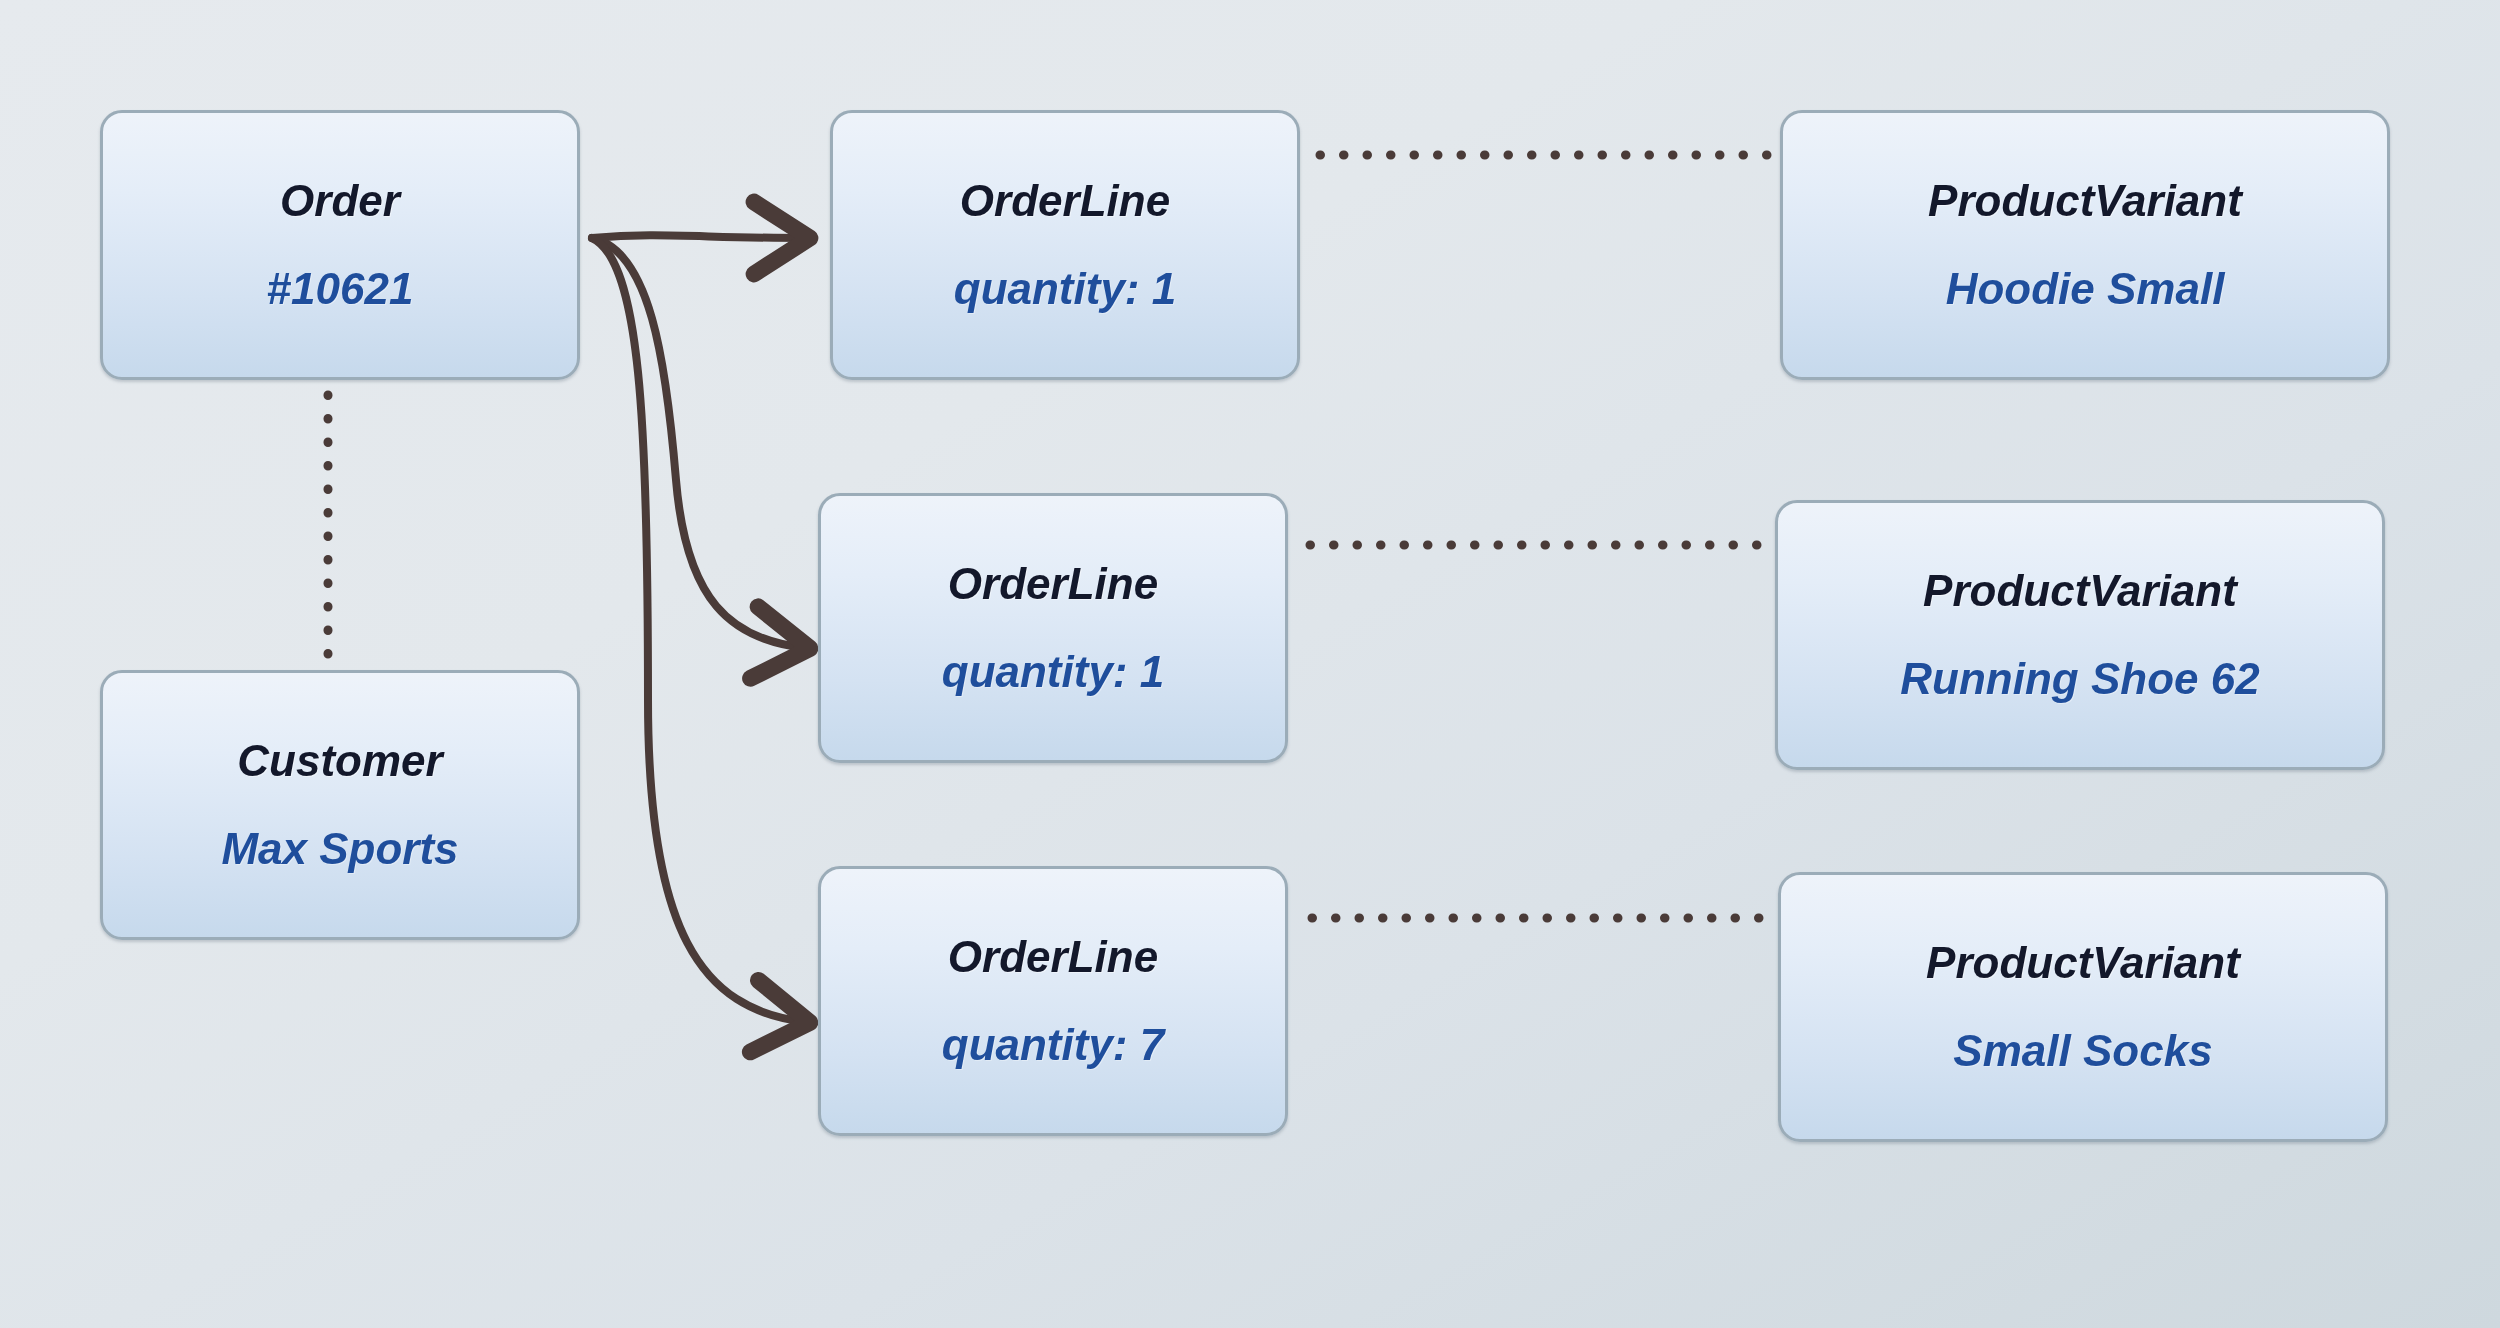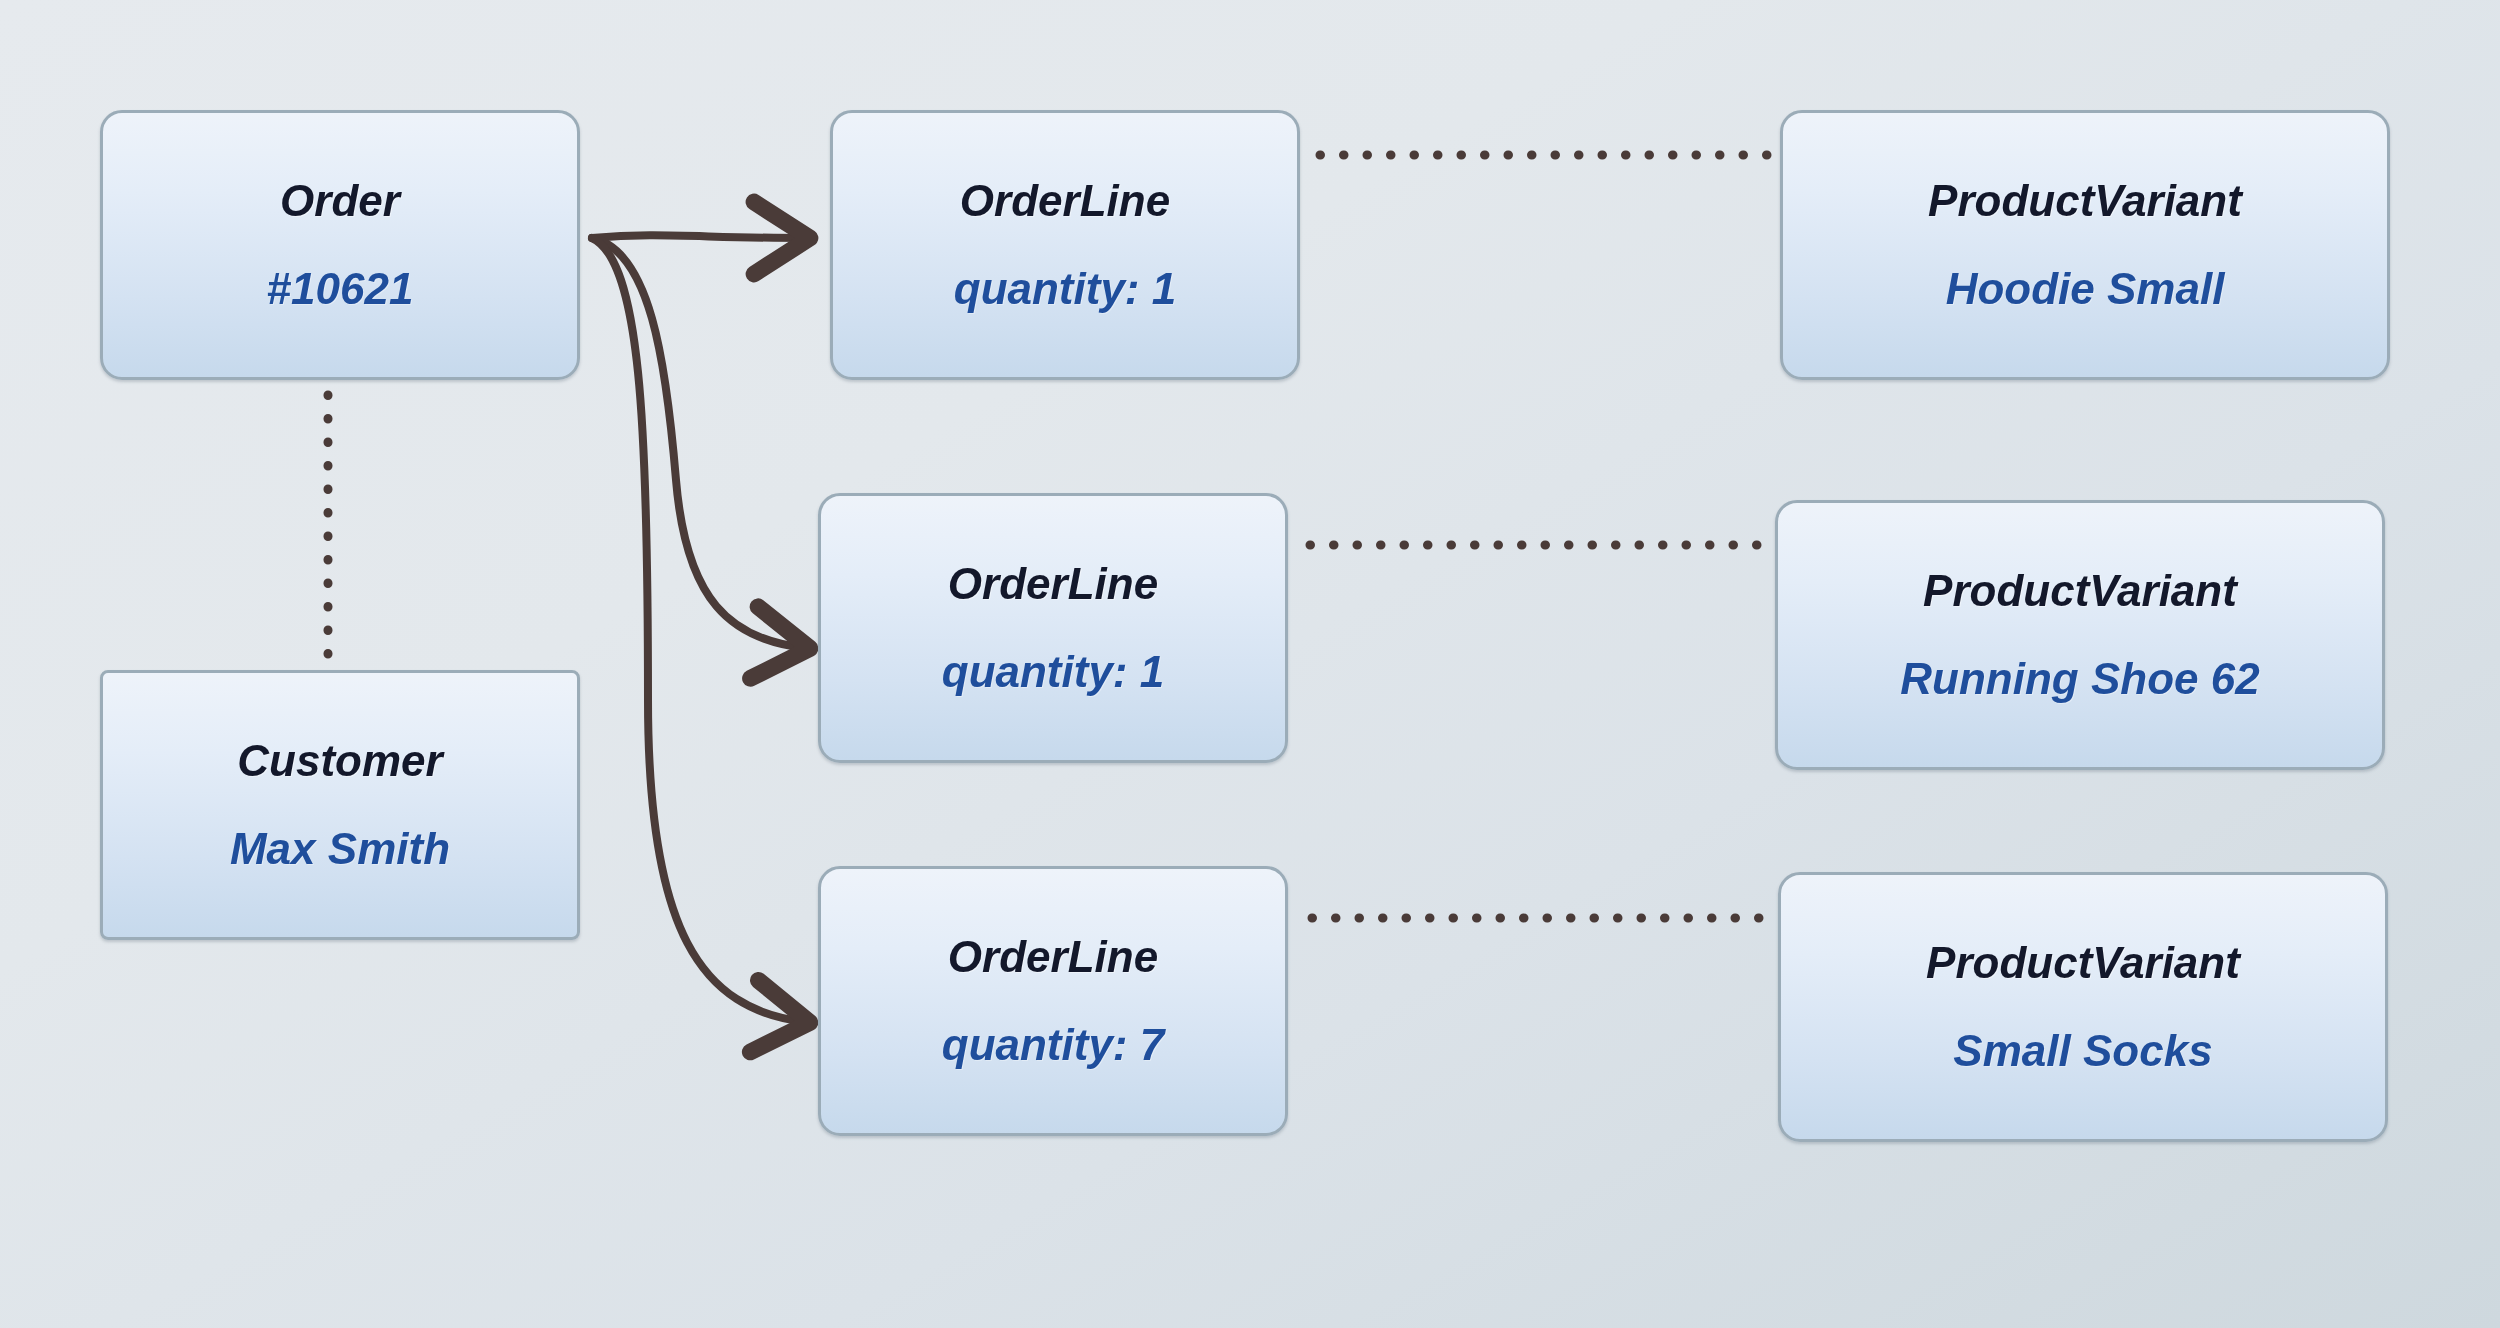--- a/index.html
+++ b/index.html
@@ -89,23 +89,23 @@
         <line x1="1310" y1="545" x2="1768" y2="545" stroke="#4a3b38" stroke-width="9" stroke-linecap="round" stroke-dasharray="0.5 23"></line>
         <line x1="1312" y1="918" x2="1770" y2="918" stroke="#4a3b38" stroke-width="9" stroke-linecap="round" stroke-dasharray="0.5 23"></line>
       </g>
   </svg>
 
   <div class="node" style="left: 100px; top: 110px; width: 480px; height: 270px;">
     <div class="node-title">Order</div>
     <div class="node-sub">#10621</div>
   </div>
 
-  <div class="node" style="left: 100px; top: 670px; width: 480px; height: 270px; border-radius: 8px;">
+  <div class="node" style="left: 100px; top: 670px; width: 480px; height: 270px;">
     <div class="node-title">Customer</div>
-    <div class="node-sub">Max Smith</div>
+    <div class="node-sub">Max Sports</div>
   </div>
 
   <div class="node" style="left: 830px; top: 110px; width: 470px; height: 270px;">
     <div class="node-title">OrderLine</div>
     <div class="node-sub">quantity: 1</div>
   </div>
 
   <div class="node" style="left: 818px; top: 493px; width: 470px; height: 270px;">
     <div class="node-title">OrderLine</div>
     <div class="node-sub">quantity: 1</div>

